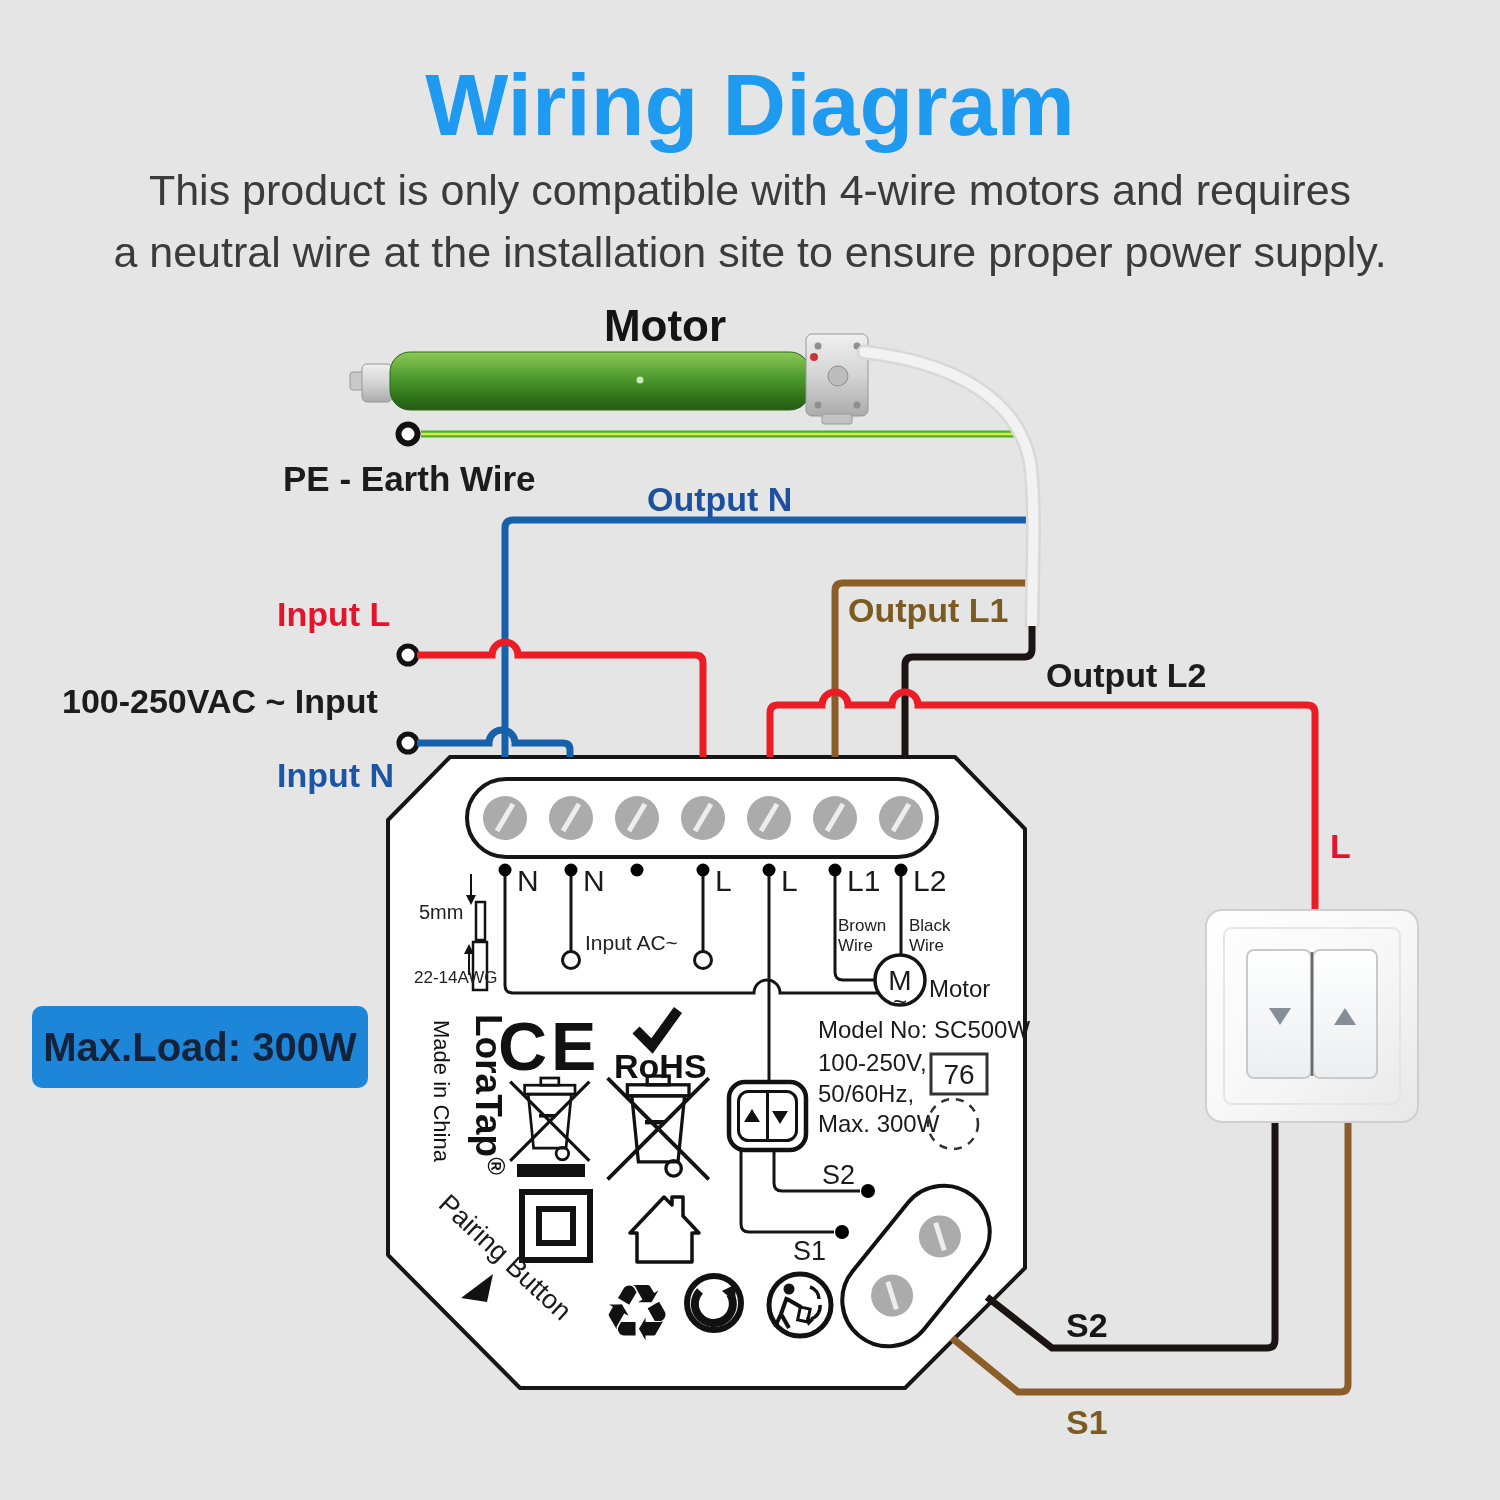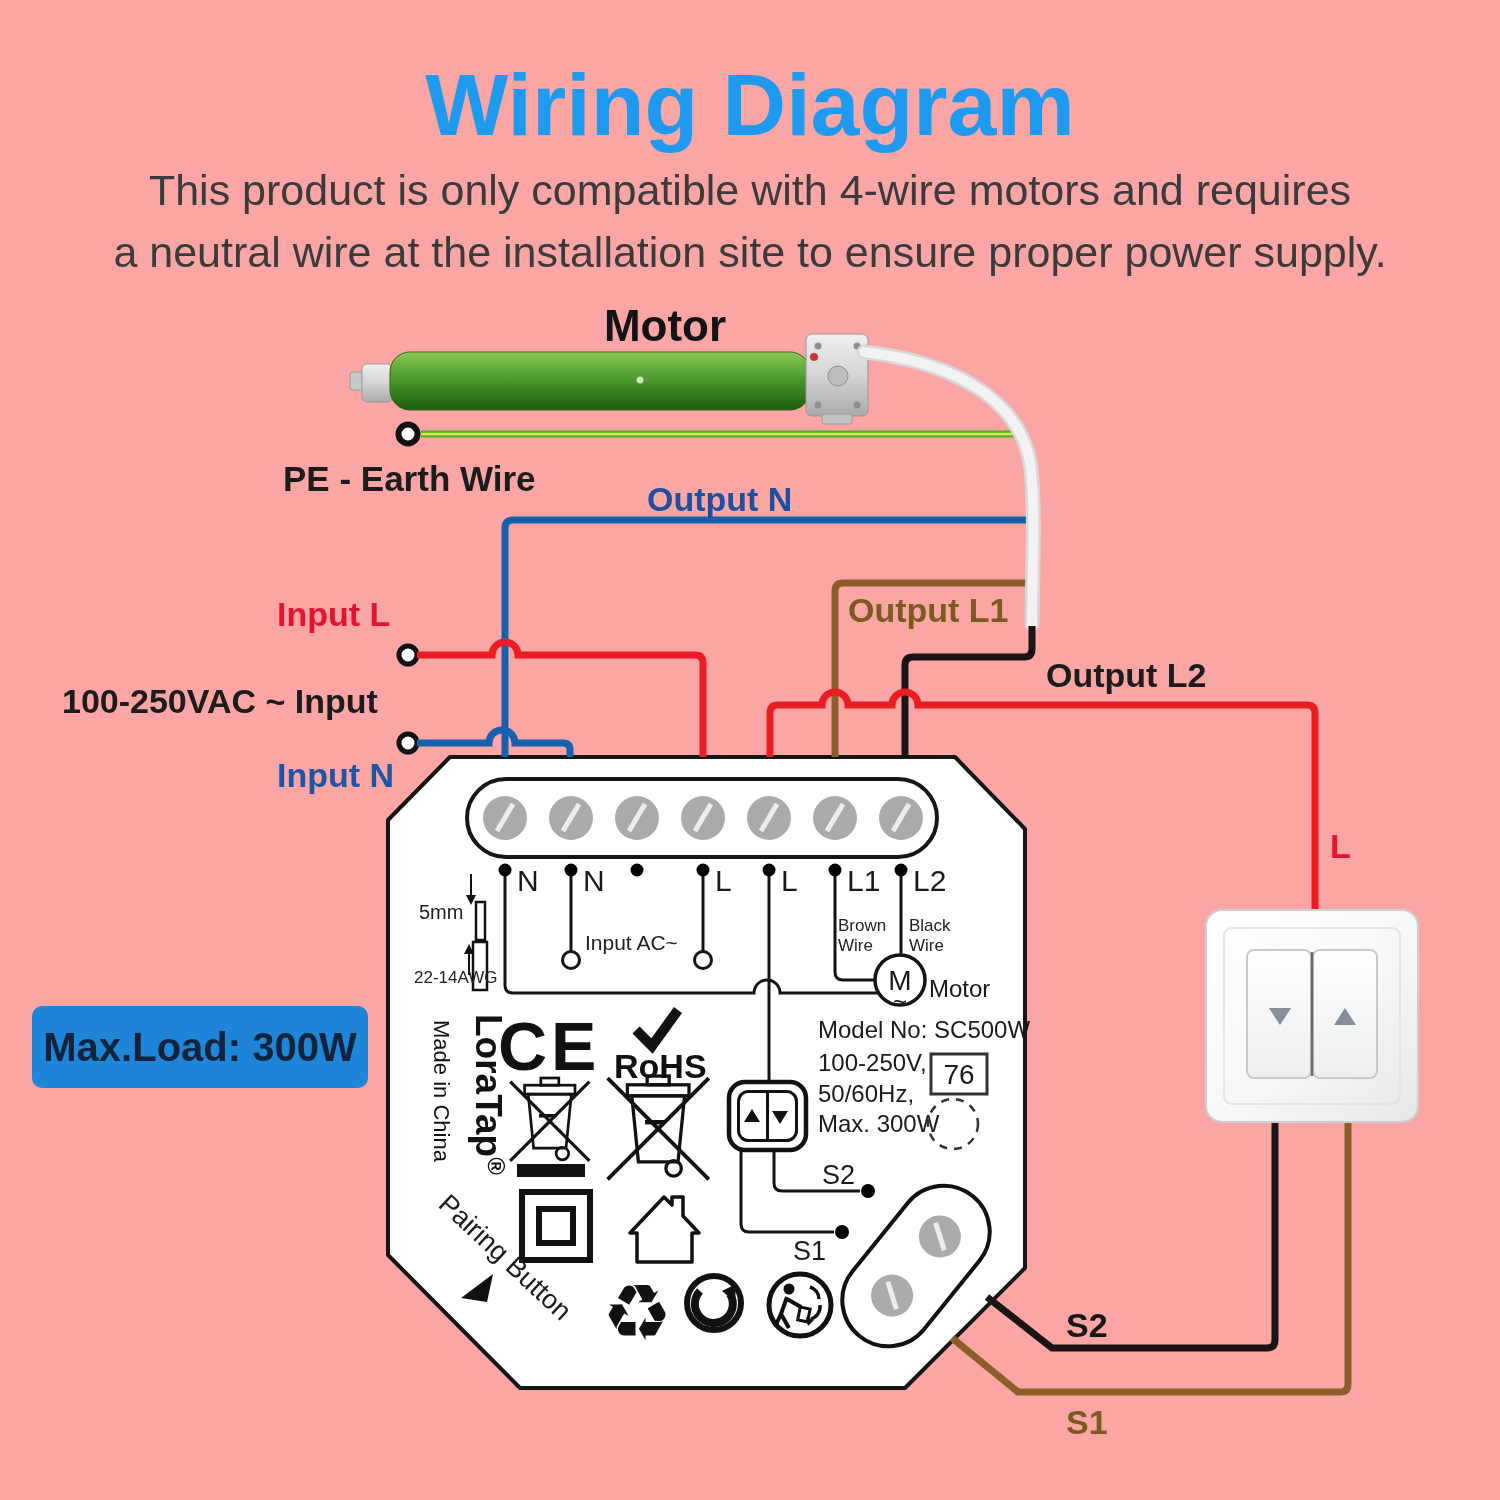--- a/index.html
+++ b/index.html
@@ -1,16 +1,16 @@
 <!DOCTYPE html>
 <html><head>
 <meta charset="utf-8">
 <style>
   html,body{margin:0;padding:0;background:#fff;}
-  .stage{width:1500px;height:1500px;position:relative;background:#fca5a5;}
+  .stage{width:1500px;height:1500px;position:relative;background:#e5e5e5;}
   svg{display:block;}
   text{font-family:"Liberation Sans",sans-serif;}
   .t-title{font:bold 88px "Liberation Sans",sans-serif;fill:#1E9BF0;}
   .t-sub{font:43px "Liberation Sans",sans-serif;fill:#3B3B3B;}
   .t-motor{font:bold 44px "Liberation Sans",sans-serif;fill:#141414;}
   .t-b34{font:bold 34px "Liberation Sans",sans-serif;}
   .t-b35{font:bold 35px "Liberation Sans",sans-serif;}
   .t-badge{font:bold 40px "Liberation Sans",sans-serif;fill:#13233B;}
   .d-term{font:30px "Liberation Sans",sans-serif;fill:#1a1a1a;}
   .d-s17{font:17px "Liberation Sans",sans-serif;fill:#222;}

